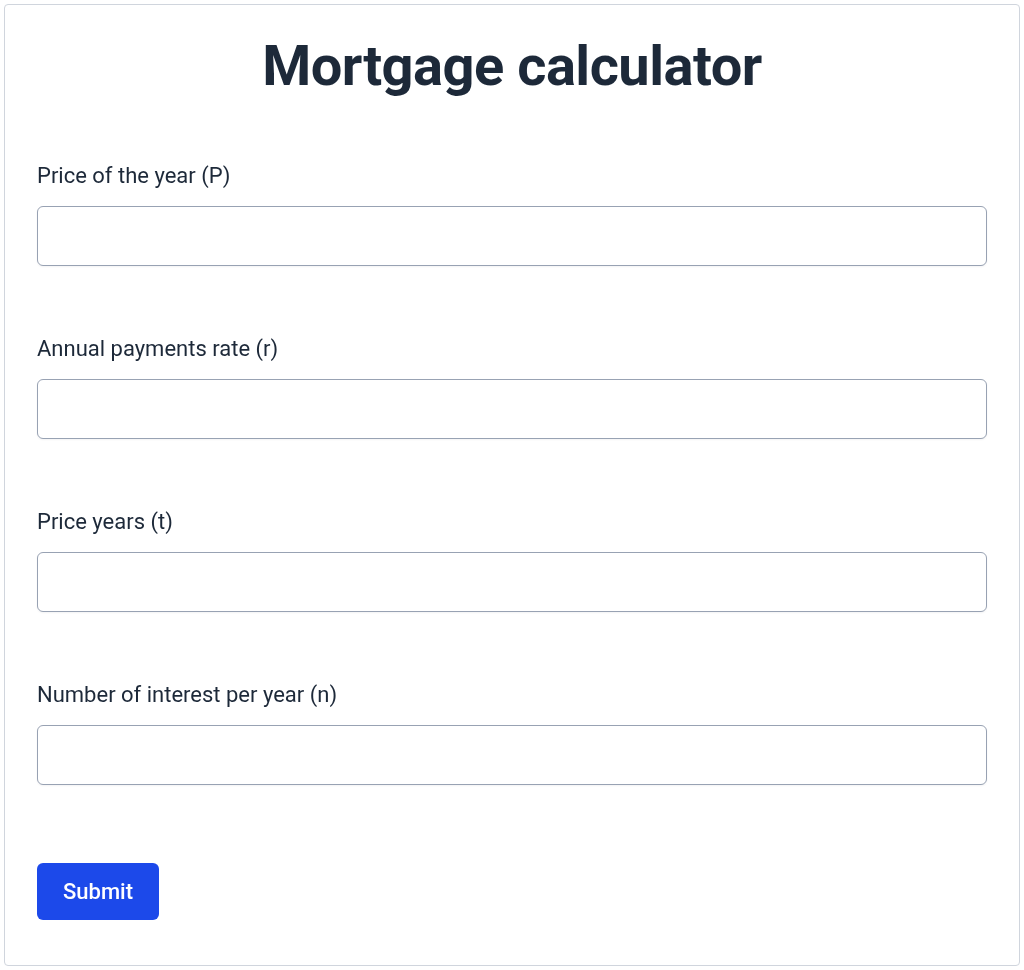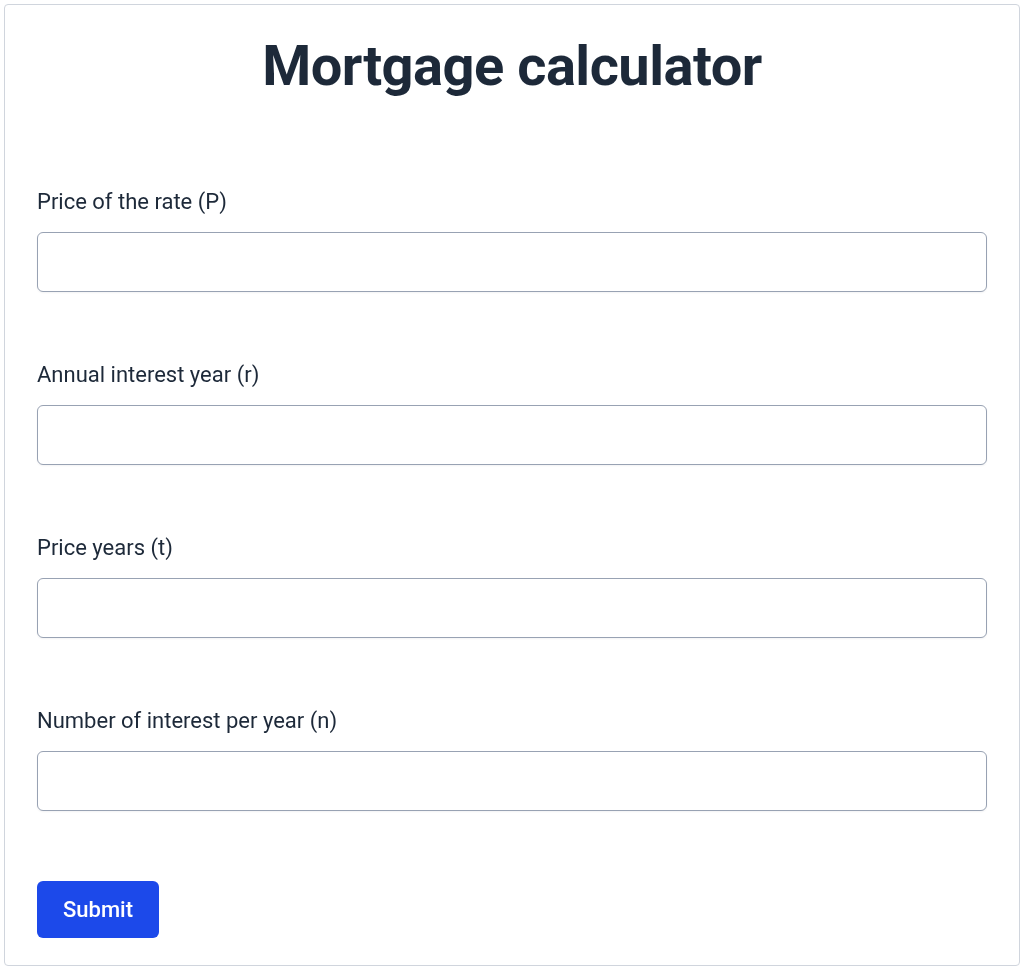--- a/index.html
+++ b/index.html
@@ -18,21 +18,21 @@
       border: 1px solid #d0d5dd;
       border-radius: 4px;
       padding: 28px 32px 32px 32px;
       background: #ffffff;
     }
     .title {
       font-size: 56px;
       font-weight: 700;
       color: #1d2939;
       text-align: center;
-      margin-bottom: 90px;
+      margin-bottom: 64px;
       letter-spacing: -0.5px;
     }
     .field-group {
       margin-bottom: 70px;
     }
     .field-label {
       display: block;
       font-size: 22px;
       font-weight: 400;
       color: #1d2939;
@@ -52,36 +52,37 @@
     .submit-button {
       background: #1c49ea;
       color: #ffffff;
       border: none;
       border-radius: 6px;
       padding: 16px 26px;
       font-size: 22px;
       font-weight: 500;
       cursor: pointer;
       font-family: inherit;
+      margin-top: 8px;
     }
   </style>
 </head>
 <body>
 
 <div class="container">
   <h1 class="title">Mortgage calculator</h1>
 
   <form>
     <div class="field-group">
-      <label class="field-label">Price of the rate (P)</label>
+      <label class="field-label">Price of the year (P)</label>
       <input type="number" class="number-input" value="" style="">
     </div>
 
     <div class="field-group">
-      <label class="field-label">Annual interest year (r)</label>
+      <label class="field-label">Annual payments rate (r)</label>
       <input type="number" class="number-input" value="" style="">
     </div>
 
     <div class="field-group">
       <label class="field-label">Price years (t)</label>
       <input type="number" class="number-input" value="" style="">
     </div>
 
     <div class="field-group">
       <label class="field-label">Number of interest per year (n)</label>

